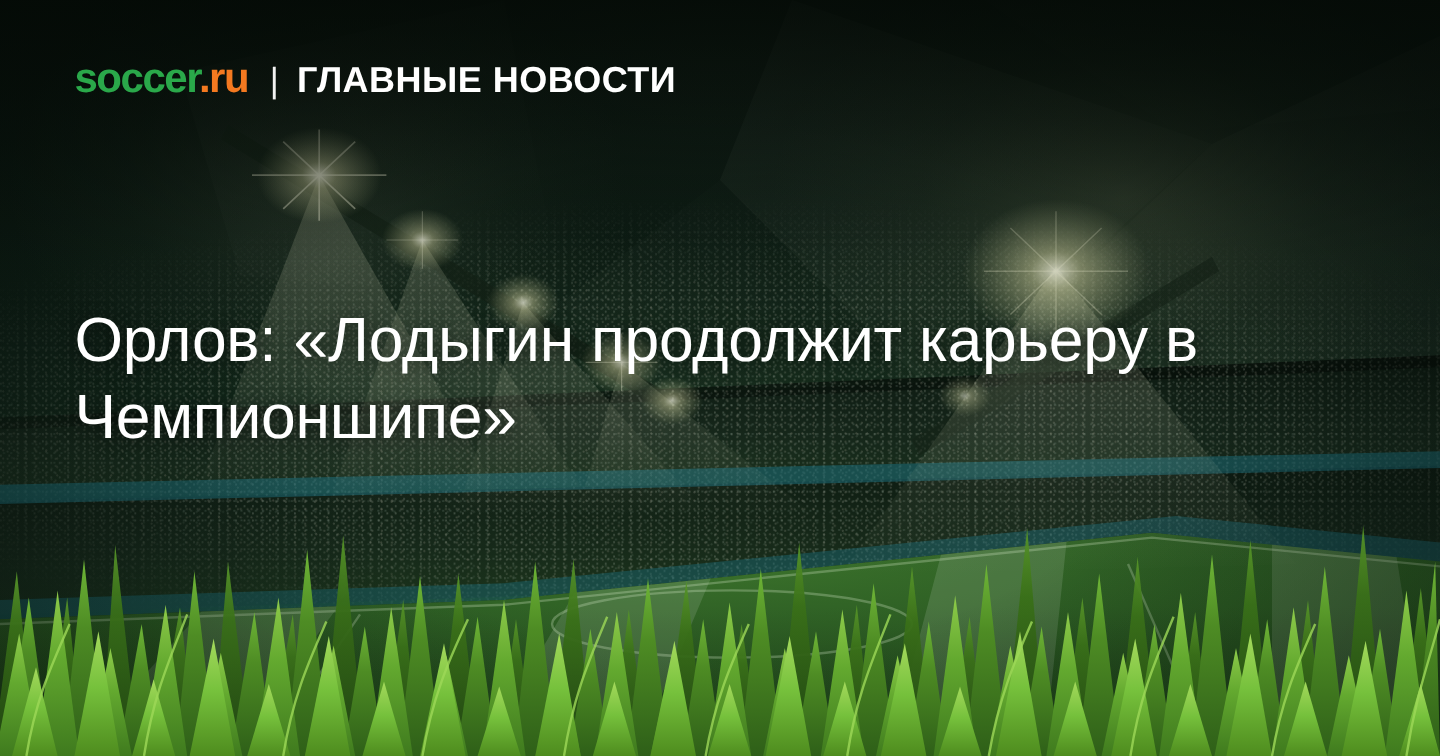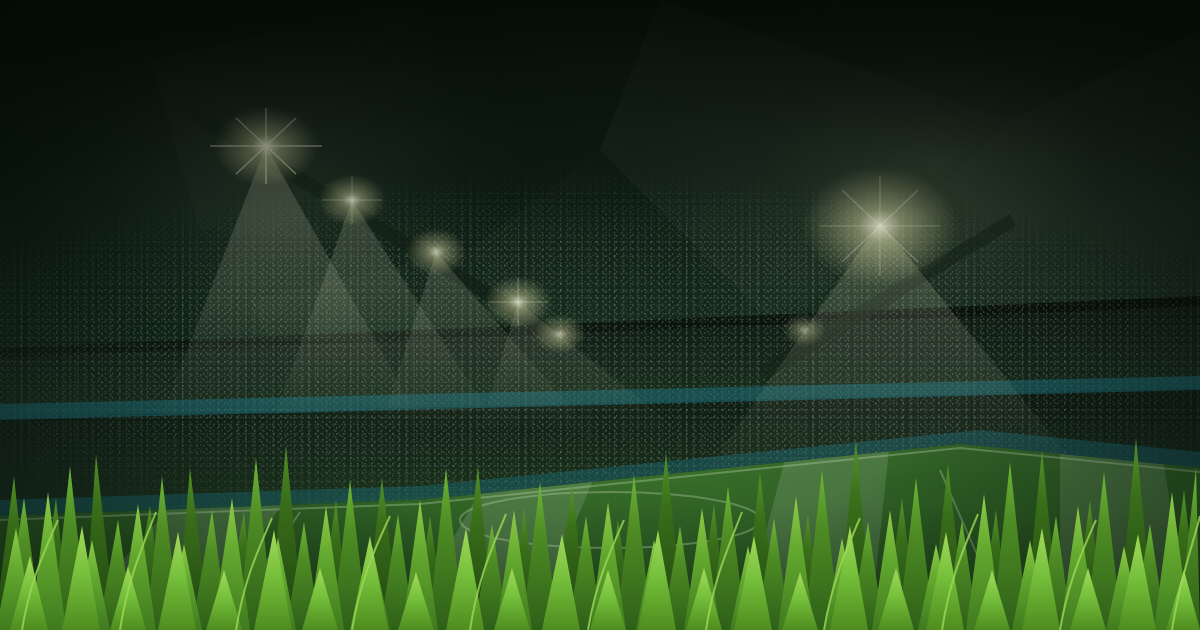--- a/index.html
+++ b/index.html
@@ -407,15 +407,21 @@
       <path d="M470,250 C478,198 492,168 506,134"></path>
       <path d="M588,250 C596,202 610,172 624,140"></path>
       <path d="M706,250 C714,198 728,168 742,132"></path>
       <path d="M824,250 C832,202 846,170 860,138"></path>
       <path d="M942,250 C950,198 964,168 978,134"></path>
       <path d="M1060,250 C1068,202 1082,172 1096,140"></path>
       <path d="M1172,250 C1180,198 1192,168 1200,136"></path>
     </g>
   </svg>
 
-
+  <div class="header">
+    <span class="logo"><span class="logo-soccer">soccer</span><span class="logo-ru">.ru</span></span>
+    <span class="sep">|</span>
+    <span class="kicker">ГЛАВНЫЕ НОВОСТИ</span>
+  </div>
+
+  <div class="headline">Орлов: «Лодыгин продолжит карьеру в Чемпионшипе»</div>
 
 </div>
 
 </body></html>

